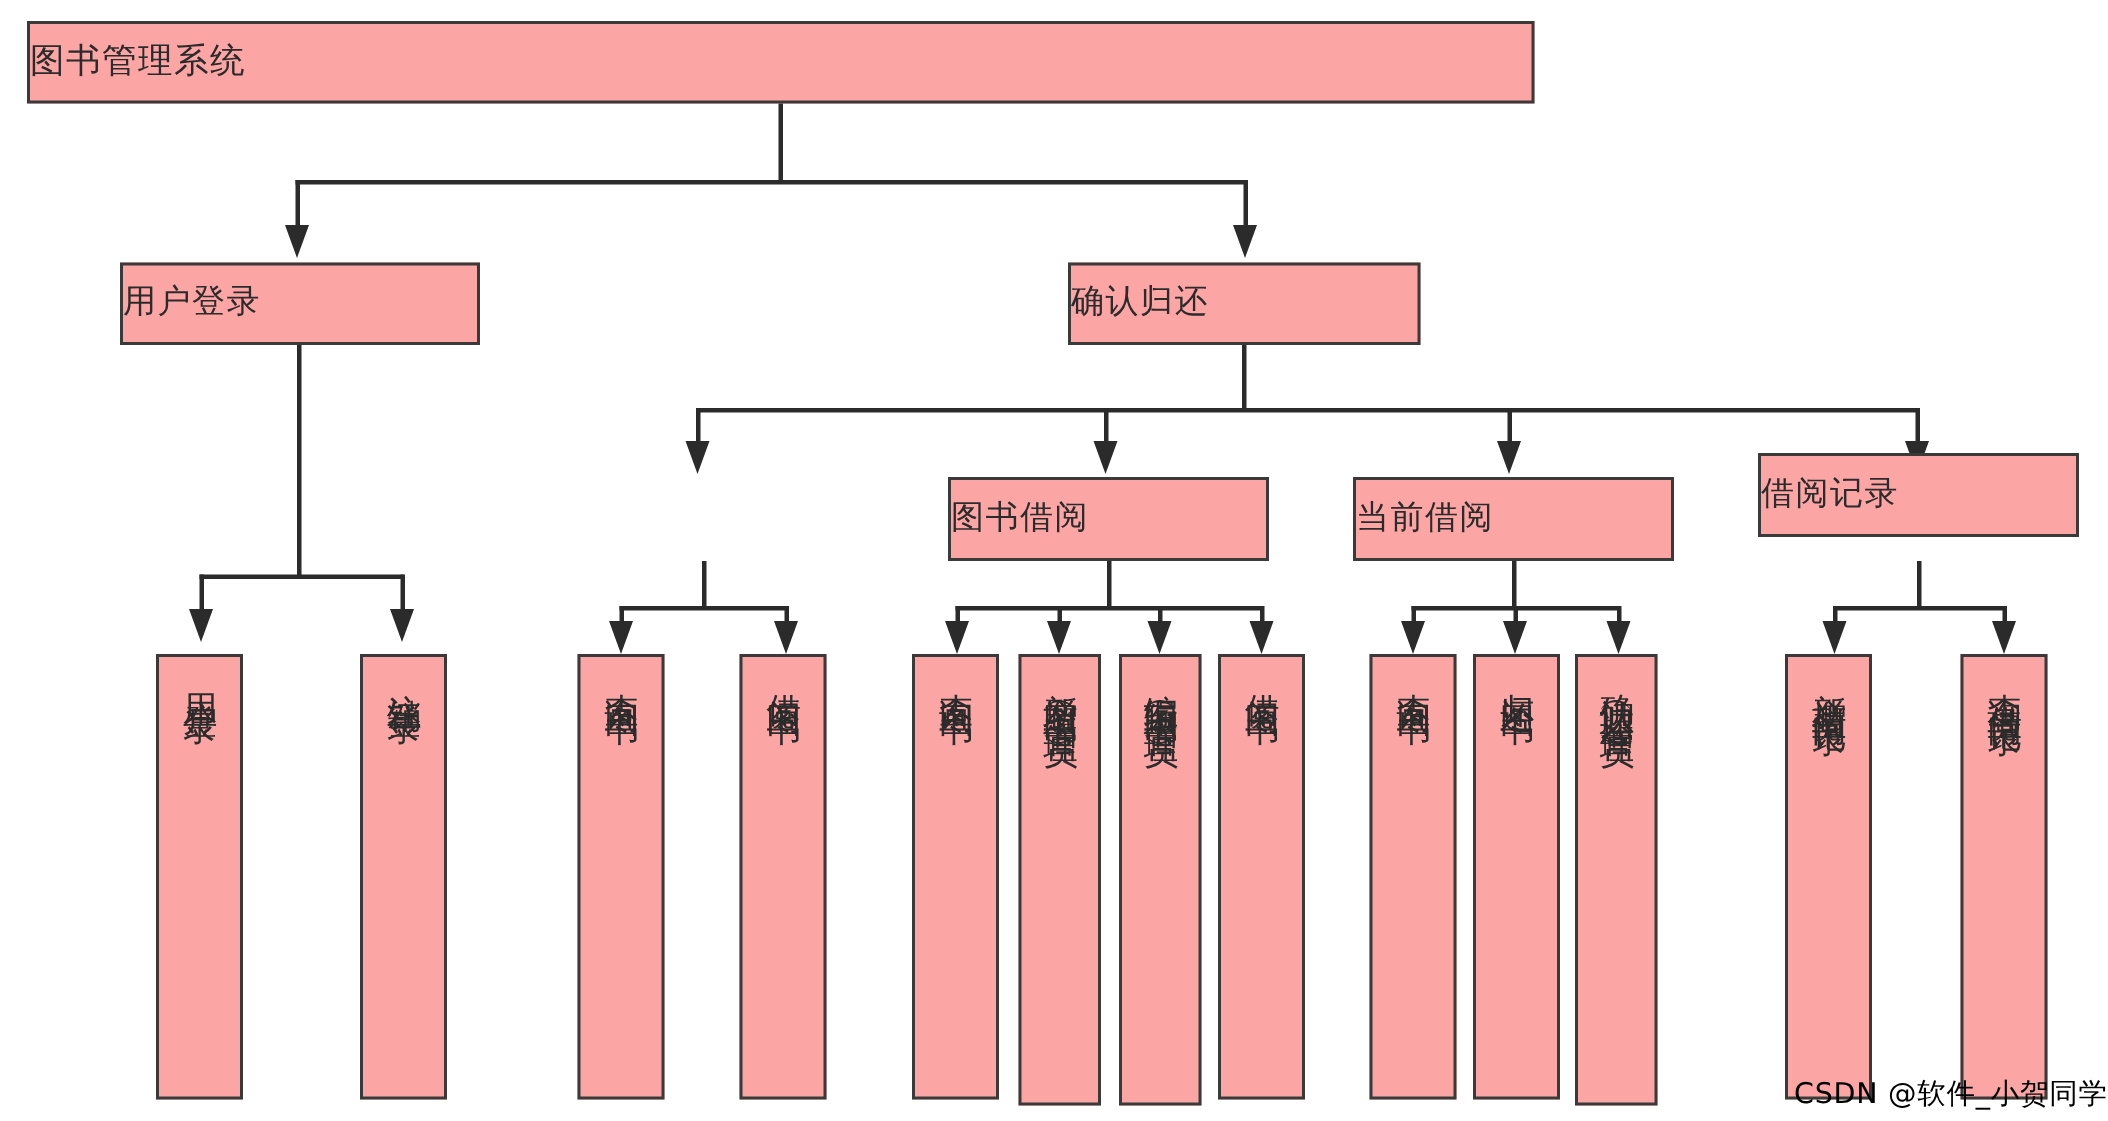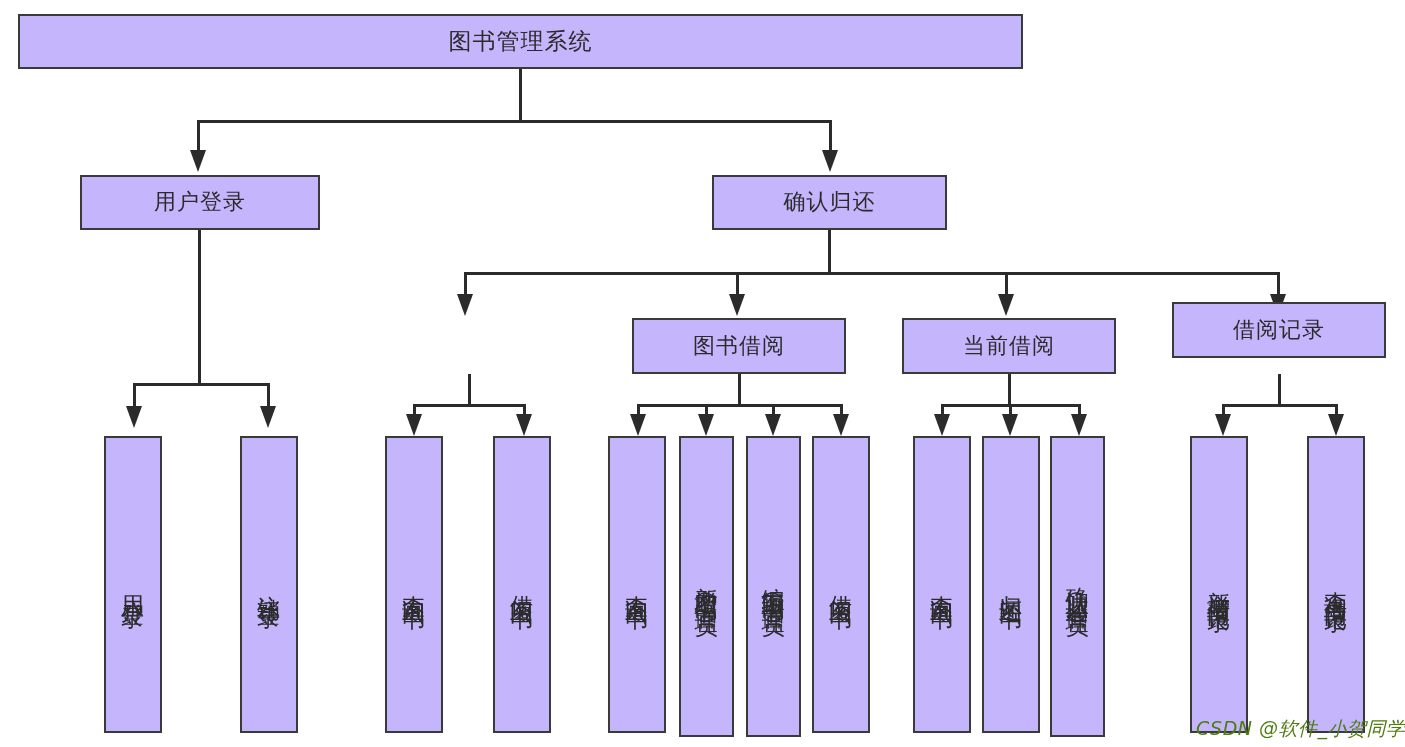--- a/index.html
+++ b/index.html
@@ -12,24 +12,24 @@
     width: 1405px;
     height: 747px;
     background: #ffffff;
     font-family: "DejaVu Sans", "Liberation Sans", sans-serif;
     overflow: hidden;
   }
   .node {
     position: absolute;
     box-sizing: border-box;
     border: 2.5px solid #3a3a3a;
-    background: #c4b5fd;
+    background: #fca5a5;
     display: flex;
     align-items: center;
-    justify-content: center;
+    justify-content: flex-start;
     color: #2b2b2b;
   }
   .node.horiz {
     font-size: 22px;
     letter-spacing: 1px;
     line-height: 1.2;
   }
   .node.root {
     font-size: 23px;
   }
@@ -56,25 +56,24 @@
   .arrow {
     position: absolute;
     width: 0;
     height: 0;
     border-left: 8px solid transparent;
     border-right: 8px solid transparent;
     border-top: 22px solid #2b2b2b;
   }
   .watermark {
     position: absolute;
-    color: #4d7c0f;
+    color: #000000;
     font-size: 19px;
     white-space: nowrap;
     letter-spacing: 0.5px;
-    font-style: italic;
   }
 </style>
 </head>
 <body>
 
 <div id="canvas">
 
   <div class="node horiz root" style="left:18px; top:14px; width:1005px; height:55px;">
     <span>图书管理系统</span>
   </div>

